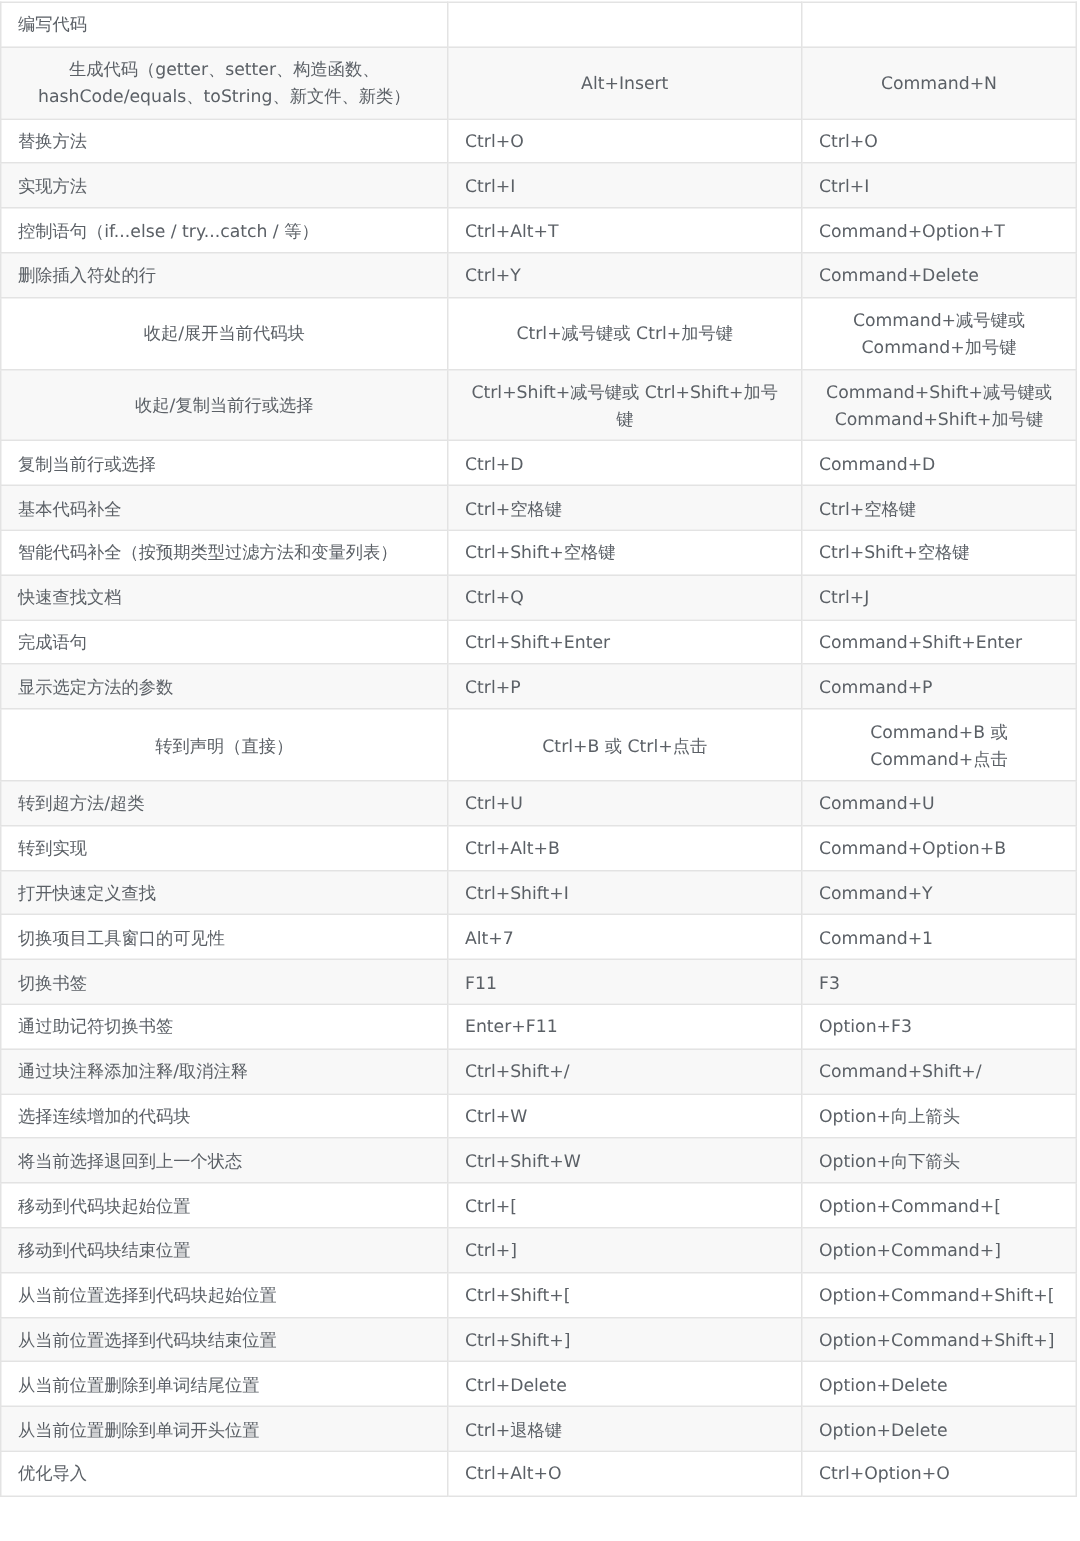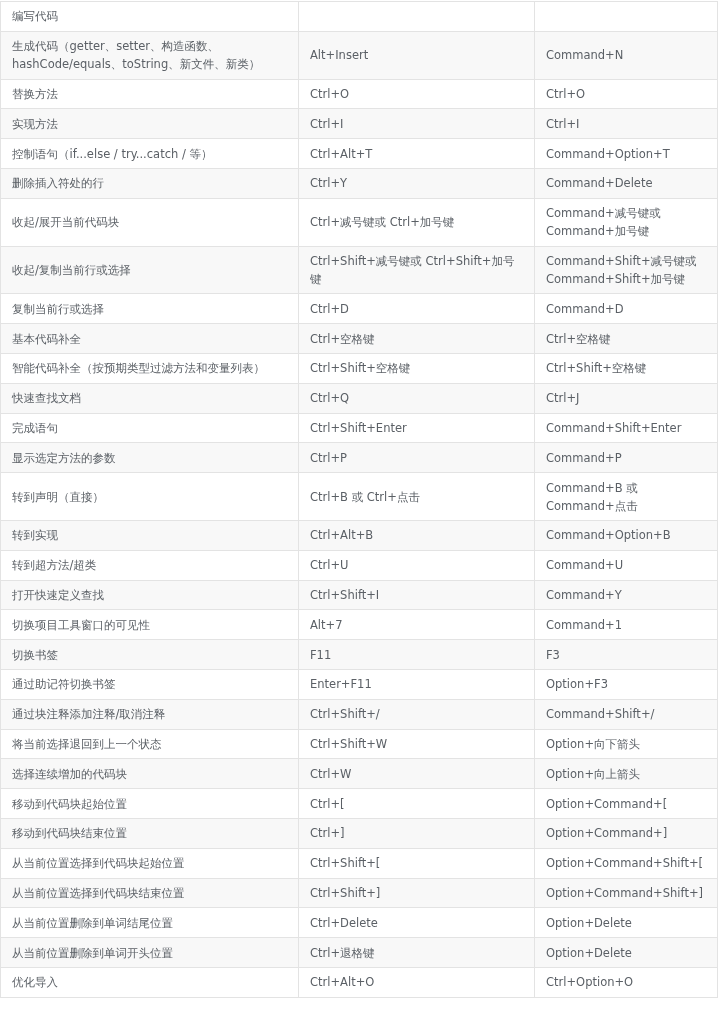--- a/index.html
+++ b/index.html
@@ -1,21 +1,21 @@
 <!DOCTYPE html>
 <html><head>
 <meta charset="utf-8">
 <style>
   html, body { margin: 0; padding: 0; background: #ffffff; }
   body { width: 720px; height: 1027px; overflow: hidden; position: relative;
          font-family: "DejaVu Sans", "Liberation Sans", sans-serif; color: #555a60; }
   table { border-collapse: collapse; width: 717px; table-layout: fixed; position: absolute; top: 1px; left: 0; padding-left: 21px; }
   td { border: 1px solid #e3e3e3; font-size: 11.5px; line-height: 18px; padding: 0 11px; vertical-align: middle; color: #5b6066; }
   tr { height: 29.8px; }
-  tr.tall { height: 47.8px; }
+  tr.tall { height: 47.8px; text-align: center; }
   tr:nth-child(odd) td { background: #ffffff; }
   tr:nth-child(even) td { background: #f8f8f8; }
   col.c1 { width: 298px; }
   col.c2 { width: 236px; }
   col.c3 { width: 183px; }
 </style>
 </head>
 <body>
 
 <table>
@@ -94,28 +94,28 @@
       <td>显示选定方法的参数</td>
       <td>Ctrl+P</td>
       <td>Command+P</td>
     </tr>
     <tr class="tall">
       <td>转到声明（直接）</td>
       <td>Ctrl+B 或 Ctrl+点击</td>
       <td>Command+B 或 Command+点击</td>
     </tr>
     <tr>
+      <td>转到超方法/超类</td>
+      <td>Ctrl+U</td>
+      <td>Command+U</td>
+    </tr>
+    <tr>
       <td>转到实现</td>
       <td>Ctrl+Alt+B</td>
       <td>Command+Option+B</td>
-    </tr>
-    <tr>
-      <td>转到超方法/超类</td>
-      <td>Ctrl+U</td>
-      <td>Command+U</td>
     </tr>
     <tr>
       <td>打开快速定义查找</td>
       <td>Ctrl+Shift+I</td>
       <td>Command+Y</td>
     </tr>
     <tr>
       <td>切换项目工具窗口的可见性</td>
       <td>Alt+7</td>
       <td>Command+1</td>
@@ -129,28 +129,28 @@
       <td>通过助记符切换书签</td>
       <td>Enter+F11</td>
       <td>Option+F3</td>
     </tr>
     <tr>
       <td>通过块注释添加注释/取消注释</td>
       <td>Ctrl+Shift+/</td>
       <td>Command+Shift+/</td>
     </tr>
     <tr>
+      <td>选择连续增加的代码块</td>
+      <td>Ctrl+W</td>
+      <td>Option+向上箭头</td>
+    </tr>
+    <tr>
       <td>将当前选择退回到上一个状态</td>
       <td>Ctrl+Shift+W</td>
       <td>Option+向下箭头</td>
-    </tr>
-    <tr>
-      <td>选择连续增加的代码块</td>
-      <td>Ctrl+W</td>
-      <td>Option+向上箭头</td>
     </tr>
     <tr>
       <td>移动到代码块起始位置</td>
       <td>Ctrl+[</td>
       <td>Option+Command+[</td>
     </tr>
     <tr>
       <td>移动到代码块结束位置</td>
       <td>Ctrl+]</td>
       <td>Option+Command+]</td>

